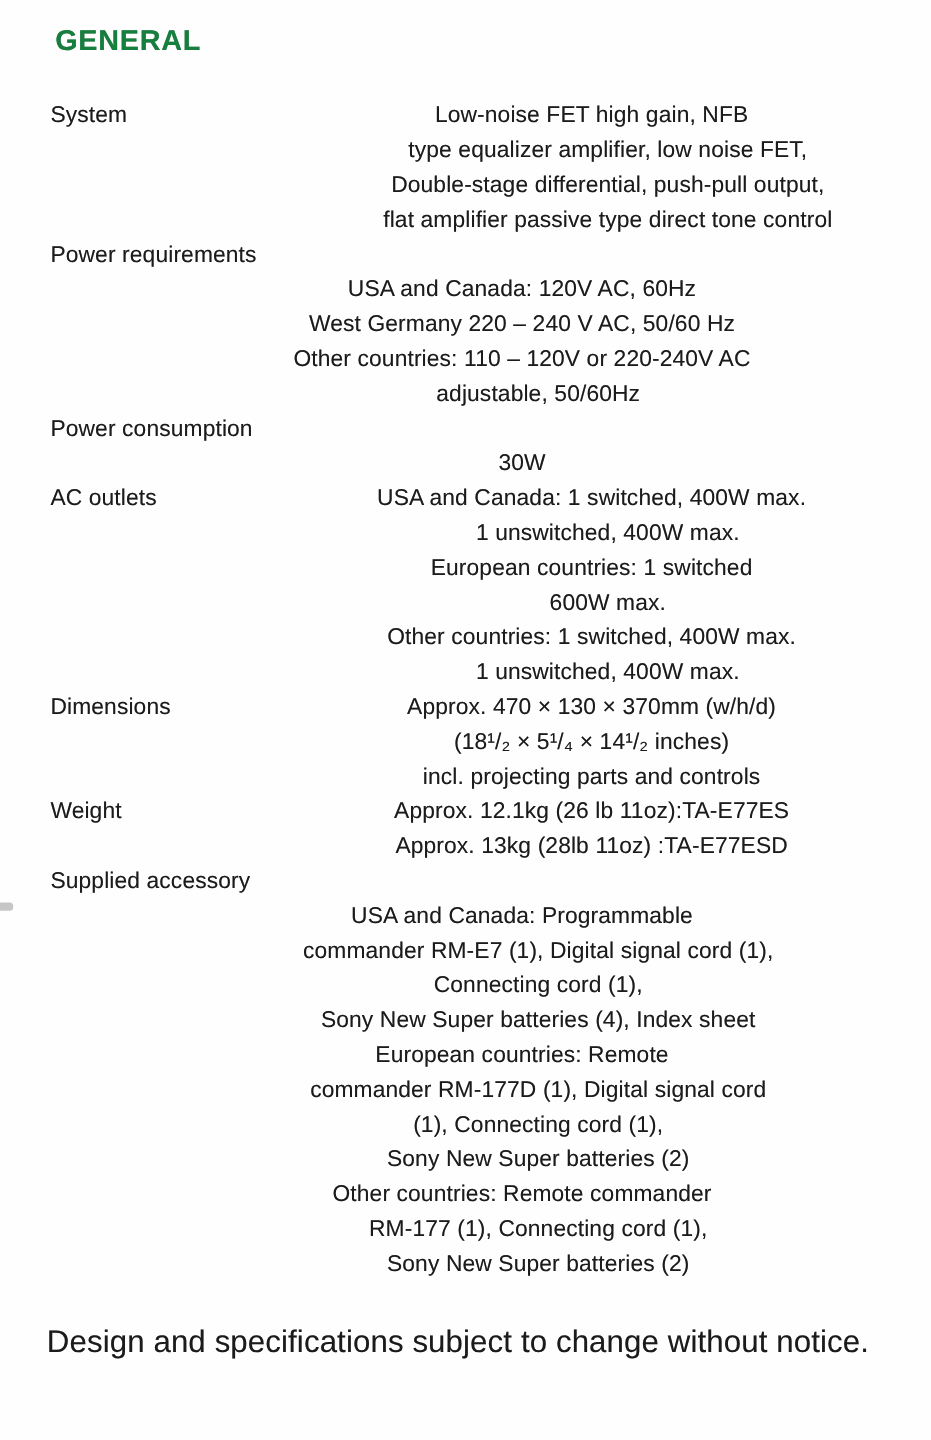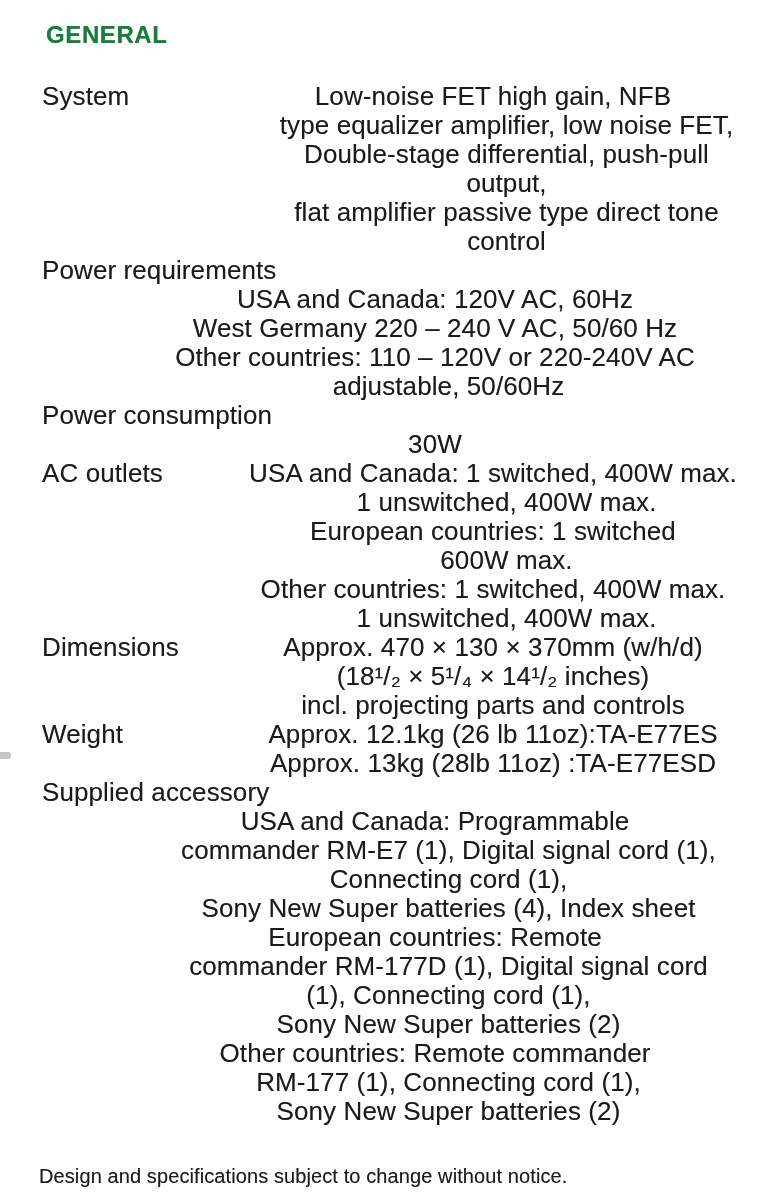--- a/index.html
+++ b/index.html
@@ -26,21 +26,21 @@
   .doc-title {
     font-size: 24px;
     font-weight: 700;
     letter-spacing: 0.6px;
     line-height: 30px;
     margin: 0 0 32px 4px;
     color: #15803d;
     text-shadow: 0 0 0.5px rgba(0,0,0,0.45);
   }
   .spec-list {
-    font-size: 26px;
+    font-size: 19px;
     line-height: 29px;
     letter-spacing: 0.1px;
     text-shadow: 0 0 0.4px rgba(20,20,20,0.4);
   }
   .spec-row {
     display: flex;
     align-items: flex-start;
   }
   .spec-row.stacked {
     display: block;
@@ -57,21 +57,21 @@
     text-align: center;
   }
   .spec-row.stacked .spec-values {
     margin-left: 80px;
   }
   .spec-line.indent {
     padding-left: 27px;
   }
   .doc-footer {
     margin: 36px 0 0 -3px;
-    font-size: 20px;
+    font-size: 26px;
     line-height: 29px;
     letter-spacing: 0.1px;
     text-shadow: 0 0 0.4px rgba(20,20,20,0.4);
   }
   .scan-artifact {
     position: absolute;
     left: 0;
     top: 752px;
     width: 11px;
     height: 7px;

